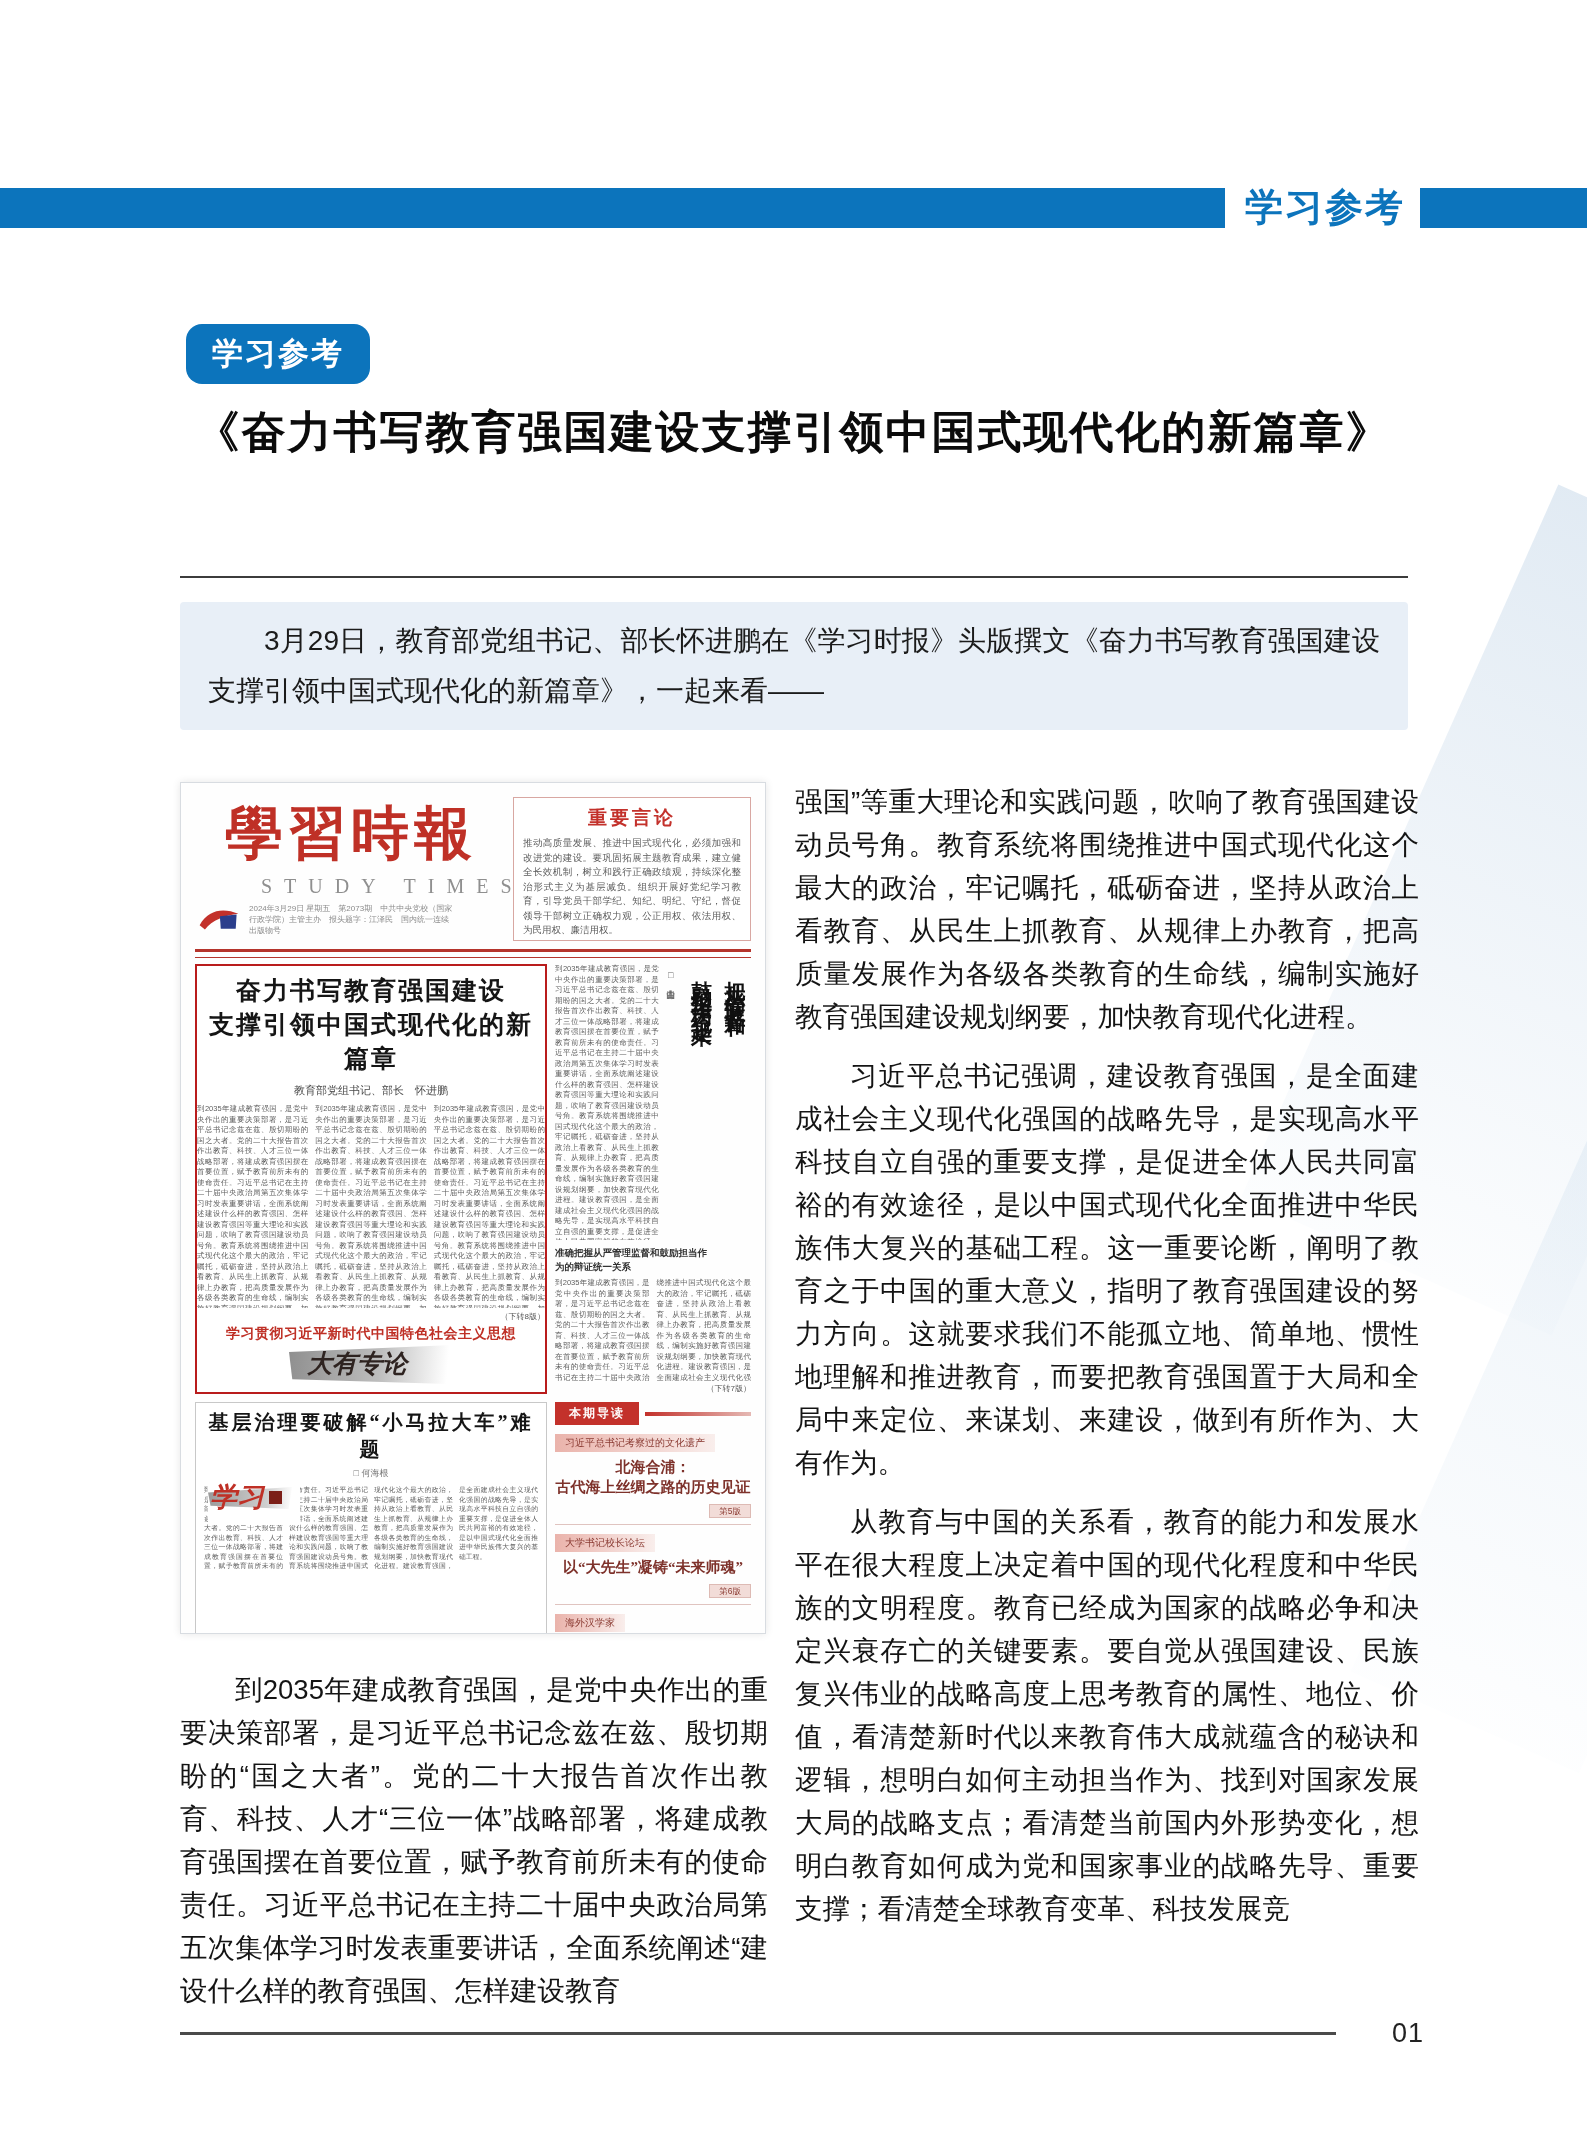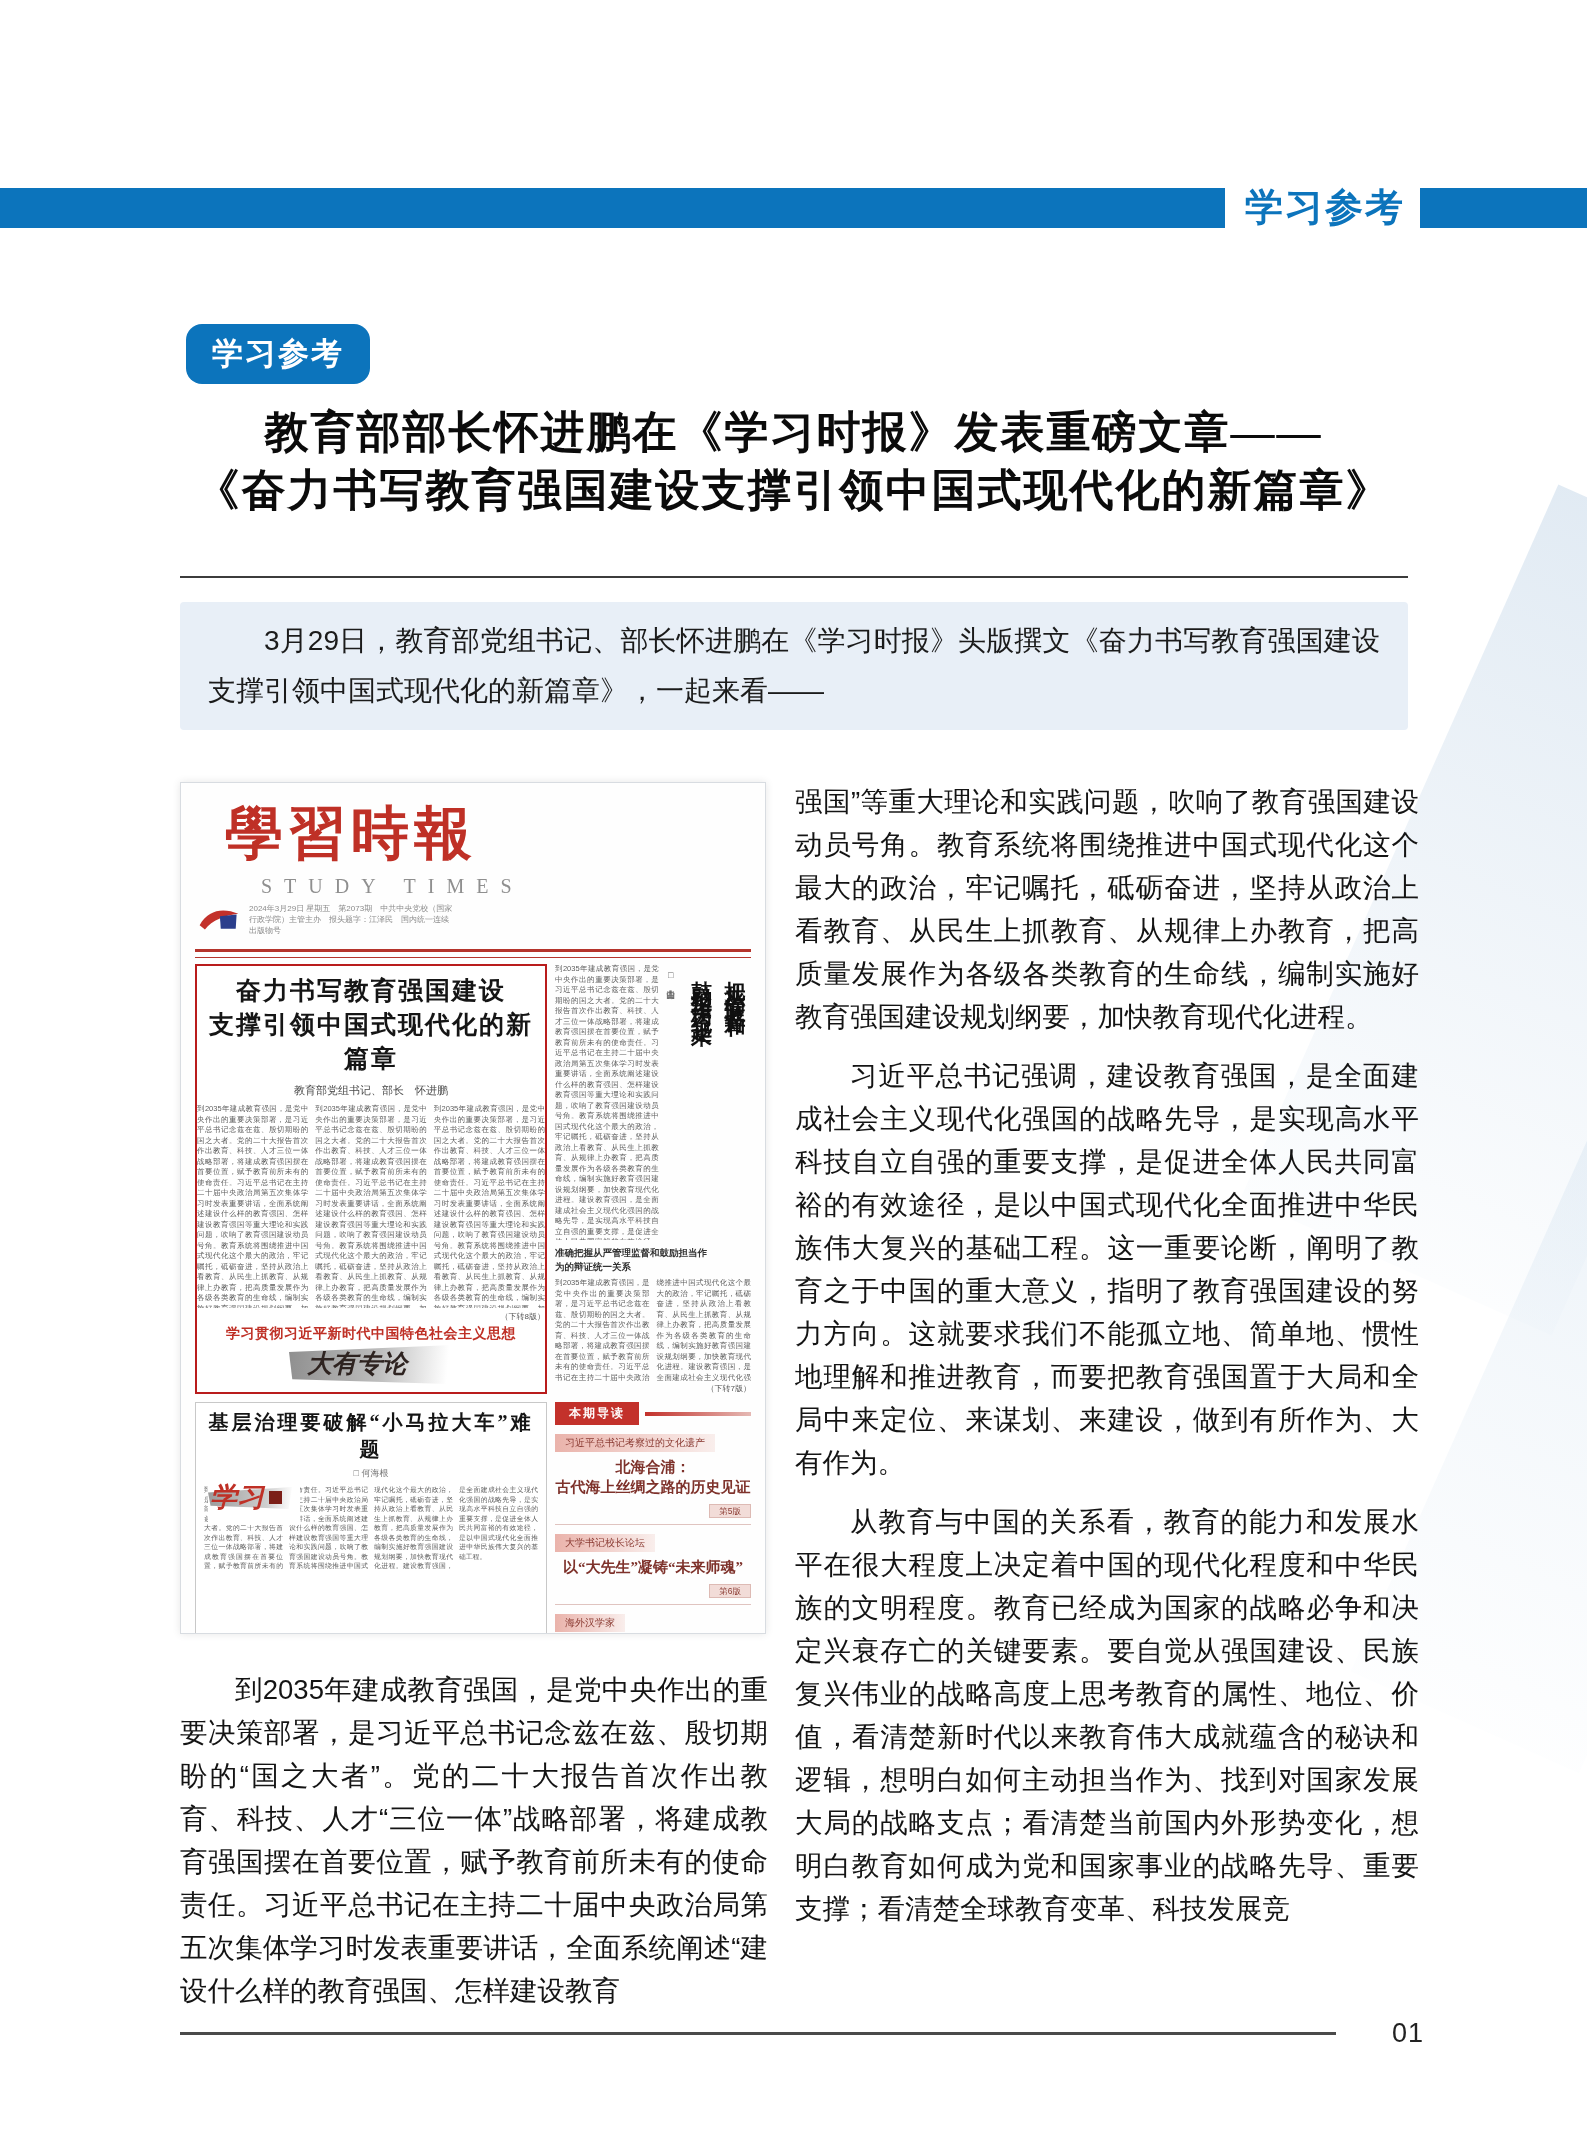--- a/index.html
+++ b/index.html
@@ -127,36 +127,39 @@
 
 <div class="abs deco-a"></div>
 <div class="abs deco-b"></div>
 
 <div class="abs bar-left z1"></div>
 <div class="abs bar-label z1">学习参考</div>
 <div class="abs bar-right z1"></div>
 
 <div class="abs badge z1">学习参考</div>
 <div class="abs page-title z1">
-  <div>教育部部长怀进鹏在《学习时报》发表重磅文章——</div>
   <div>《奋力书写教育强国建设支撑引领中国式现代化的新篇章》</div>
 </div>
 <div class="abs title-divider z1"></div>
 
 <div class="abs intro-box z1">3月29日，教育部党组书记、部长怀进鹏在《学习时报》头版撰文《奋力书写教育强国建设支撑引领中国式现代化的新篇章》，一起来看——</div>
 
 <div class="abs np z1">
   <div class="np-header">
     <div class="np-masthead">學習時報</div>
     <div class="np-masthead-en">STUDY TIMES</div>
     <svg class="np-logo" viewBox="0 0 50 30">
       <path d="M3 22 C13 4, 30 2, 47 9 C32 11, 17 16, 9 27 Z" fill="#C3312B"></path>
       <path d="M26 12 L45 10 L44 26 L27 26 Z" fill="#2B3E8C"></path>
     </svg>
     <div class="np-issue">2024年3月29日 星期五　第2073期　中共中央党校（国家行政学院）主管主办　报头题字：江泽民　国内统一连续出版物号</div>
+    <div class="np-quote">
+      <div class="np-quote-title">重要言论</div>
+      <div class="np-quote-body">推动高质量发展、推进中国式现代化，必须加强和改进党的建设。要巩固拓展主题教育成果，建立健全长效机制，树立和践行正确政绩观，持续深化整治形式主义为基层减负。组织开展好党纪学习教育，引导党员干部学纪、知纪、明纪、守纪，督促领导干部树立正确权力观，公正用权、依法用权、为民用权、廉洁用权。</div>
+    </div>
   </div>
   <div class="np-redrule"></div>
 
   <div class="np-main-row">
     <div class="np-article">
       <div class="np-headline">奋力书写教育强国建设</div>
       <div class="np-headline">支撑引领中国式现代化的新篇章</div>
       <div class="np-byline">教育部党组书记、部长　怀进鹏</div>
       <div class="np-cols">
         <span>到2035年建成教育强国，是党中央作出的重要决策部署，是习近平总书记念兹在兹、殷切期盼的国之大者。党的二十大报告首次作出教育、科技、人才三位一体战略部署，将建成教育强国摆在首要位置，赋予教育前所未有的使命责任。习近平总书记在主持二十届中央政治局第五次集体学习时发表重要讲话，全面系统阐述建设什么样的教育强国、怎样建设教育强国等重大理论和实践问题，吹响了教育强国建设动员号角。教育系统将围绕推进中国式现代化这个最大的政治，牢记嘱托，砥砺奋进，坚持从政治上看教育、从民生上抓教育、从规律上办教育，把高质量发展作为各级各类教育的生命线，编制实施好教育强国建设规划纲要，加快教育现代化进程。建设教育强国，是全面建成社会主义现代化强国的战略先导，是实现高水平科技自立自强的重要支撑，是促进全体人民共同富裕的有效途径，是以中国式现代化全面推进中华民族伟大复兴的基础工程。</span>

